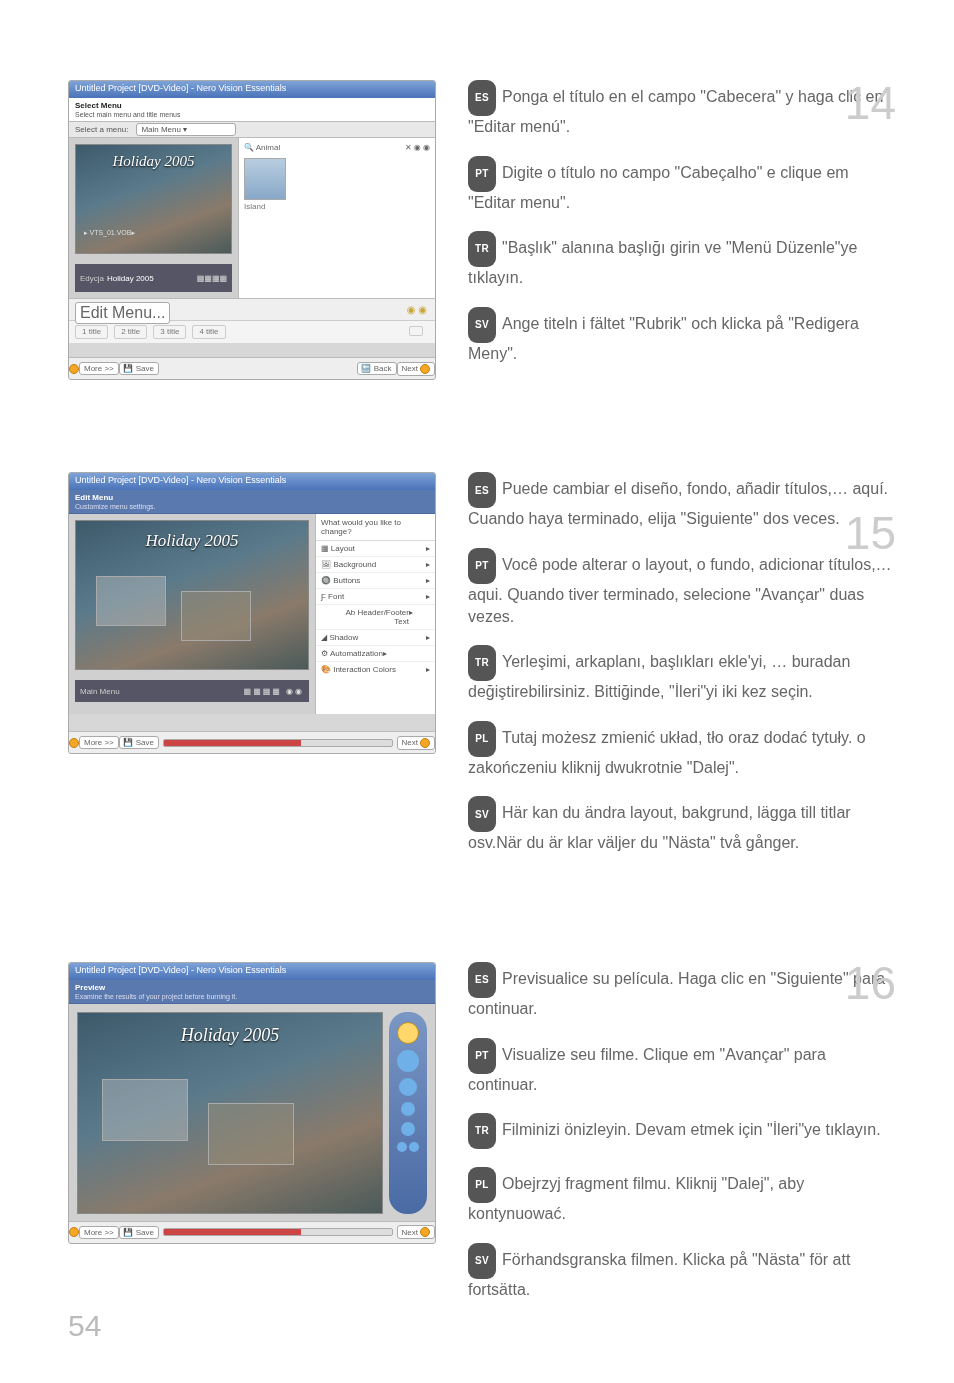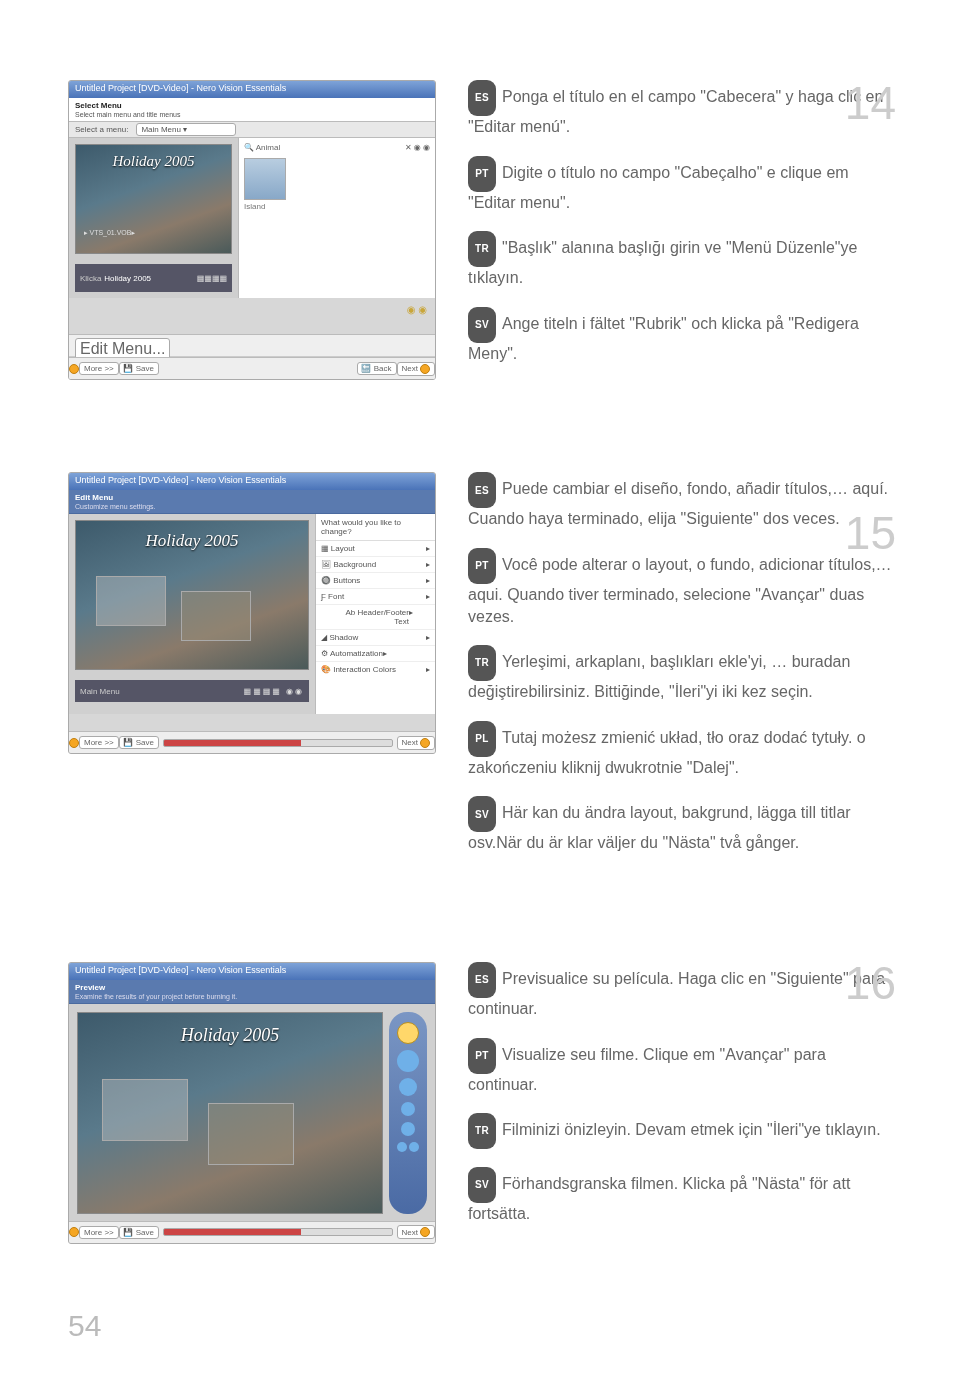--- a/index.html
+++ b/index.html
@@ -41,36 +41,36 @@
           <span>Select a menu:</span>
           <span class="sb-btn" style="width:100px;"><span>Main Menu</span> ▾</span>
         </div>
         <div class="flex" style="height:160px;">
           <div style="flex:0 0 170px; border-right:1px solid #bbb; padding:6px; background:#cfcfcf;">
             <div class="thumb" style="height:110px; position:relative; border:1px solid #888;">
               <div class="holiday" style="position:absolute; top:8px; left:0; right:0; text-align:center;">Holiday 2005</div>
               <div style="position:absolute; bottom:16px; left:8px; font-size:7px; color:#ddd;">▸ VTS_01.VOB▸</div>
             </div>
             <div style="height:28px; margin-top:10px; display:flex; align-items:center; gap:3px; font-size:8px; color:#ddd; background:#556; padding:0 5px;">
-              <span style="color:#ccc;">Klicka</span>
+              <span style="color:#ccc;">Edycja</span>
               <span style="color:#fff;">Holiday 2005</span>
               <span style="margin-left:auto;">▦▦▦▦</span>
             </div>
           </div>
           <div style="flex:1; background:#fff; padding:5px; font-size:8px; color:#666;">
             <div style="display:flex; justify-content:space-between;">
                 <span>🔍 <span>Animal</span></span>
                 <span>✕ ◉ ◉</span>
               </div>
             <div style="margin-top:6px; width:42px; height:42px; background:linear-gradient(#b8cde0,#88a8c8); border:1px solid #aaa;"></div>
             <div style="font-size:8px; color:#777; margin-top:2px;">Island</div>
             <div style="position:absolute; right:8px; bottom:64px; font-size:10px; color:#c9a63a;">◉ ◉</div>
           </div>
         </div>
-        <div style="height:22px; background:#efefef; border-top:1px solid #bbb; padding:3px 6px;margin-top:36px;">
+        <div style="height:22px; background:#efefef; border-top:1px solid #bbb; padding:3px 6px;">
           <span class="sb-btn">Edit Menu...</span>
         </div>
         <div class="tabrow" style="background:#f4f4f4; border-top:1px solid #ccc;">
           <span>1 title</span>
           <span>2 title</span>
           <span>3 title</span>
           <span>4 title</span>
           <span style="margin-left:auto; border:none; background:none;"><span class="pill"></span></span>
         </div>
         <div class="statusbar">
@@ -210,18 +210,19 @@
               <span>Next</span> 
               <span class="pill"></span>
             </span>
         </div>
       </div>
     </div>
     <div class="text">
       <p class="para"><span class="lang">ES</span><span>Previsualice su película. Haga clic en "Siguiente" para continuar.</span></p>
       <p class="para"><span class="lang">PT</span><span>Visualize seu filme. Clique em "Avançar" para continuar.</span></p>
       <p class="para"><span class="lang">TR</span><span>Filminizi önizleyin. Devam etmek için "İleri"ye tıklayın.</span></p>
+      <p class="para"><span class="lang">PL</span><span>Obejrzyj fragment filmu. Kliknij "Dalej", aby kontynuować.</span></p>
       <p class="para"><span class="lang">SV</span><span>Förhandsgranska filmen. Klicka på "Nästa" för att fortsätta.</span></p>
     </div>
   </div>
 
   <div class="pagenum">54</div>
 </div>
 
 </body></html>

